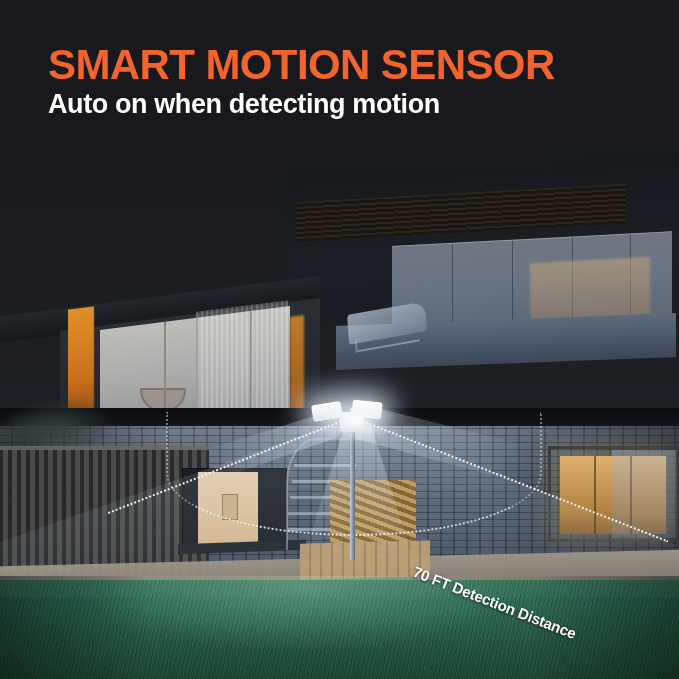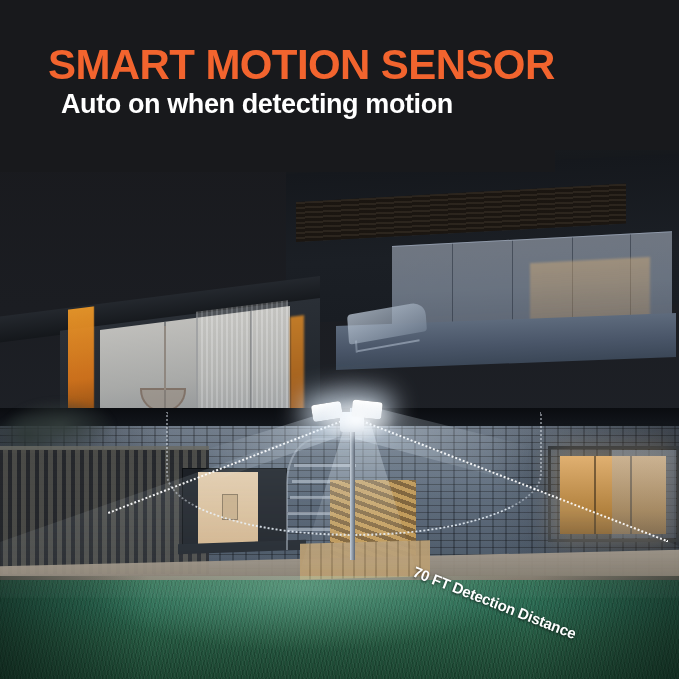--- a/index.html
+++ b/index.html
@@ -12,21 +12,21 @@
   }
 
   
   .header{position:absolute;left:0;top:0;width:555px;height:172px;background:#18191c;z-index:40;}
   .title{
     position:absolute;left:48px;top:44px;
     font-size:42px;font-weight:700;letter-spacing:-0.6px;
     color:#f2642e;line-height:1;white-space:nowrap;
   }
   .subtitle{
-    position:absolute;left:61px;top:88px;
+    position:absolute;left:48px;top:88px;
     font-size:27px;font-weight:700;letter-spacing:-0.4px;
     color:#ffffff;line-height:1.2;white-space:nowrap;
   }
 
   
   .scene{position:absolute;left:0;top:150px;width:679px;height:529px;overflow:hidden;background:#101114;}
 
   
   .sky{position:absolute;inset:0;background:
       linear-gradient(180deg,#191a1e 0%, #1b1d22 30%, #1e2127 55%, #242931 70%, #2b323a 100%);}

